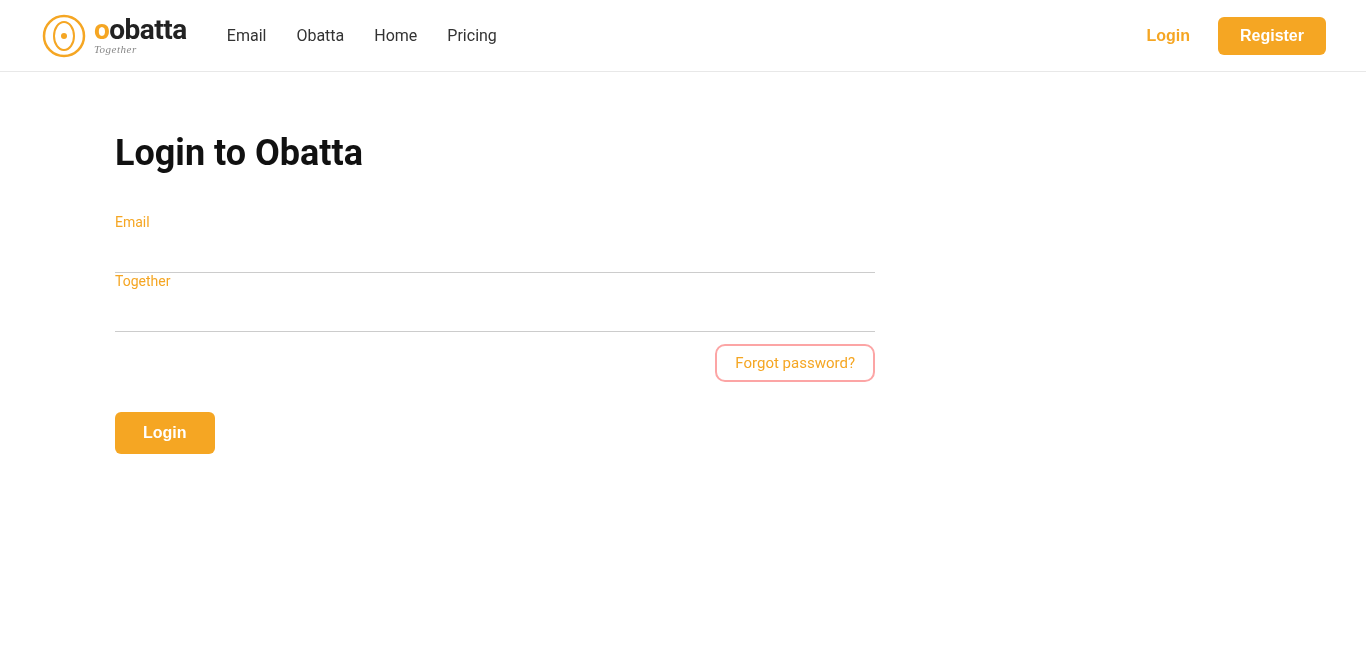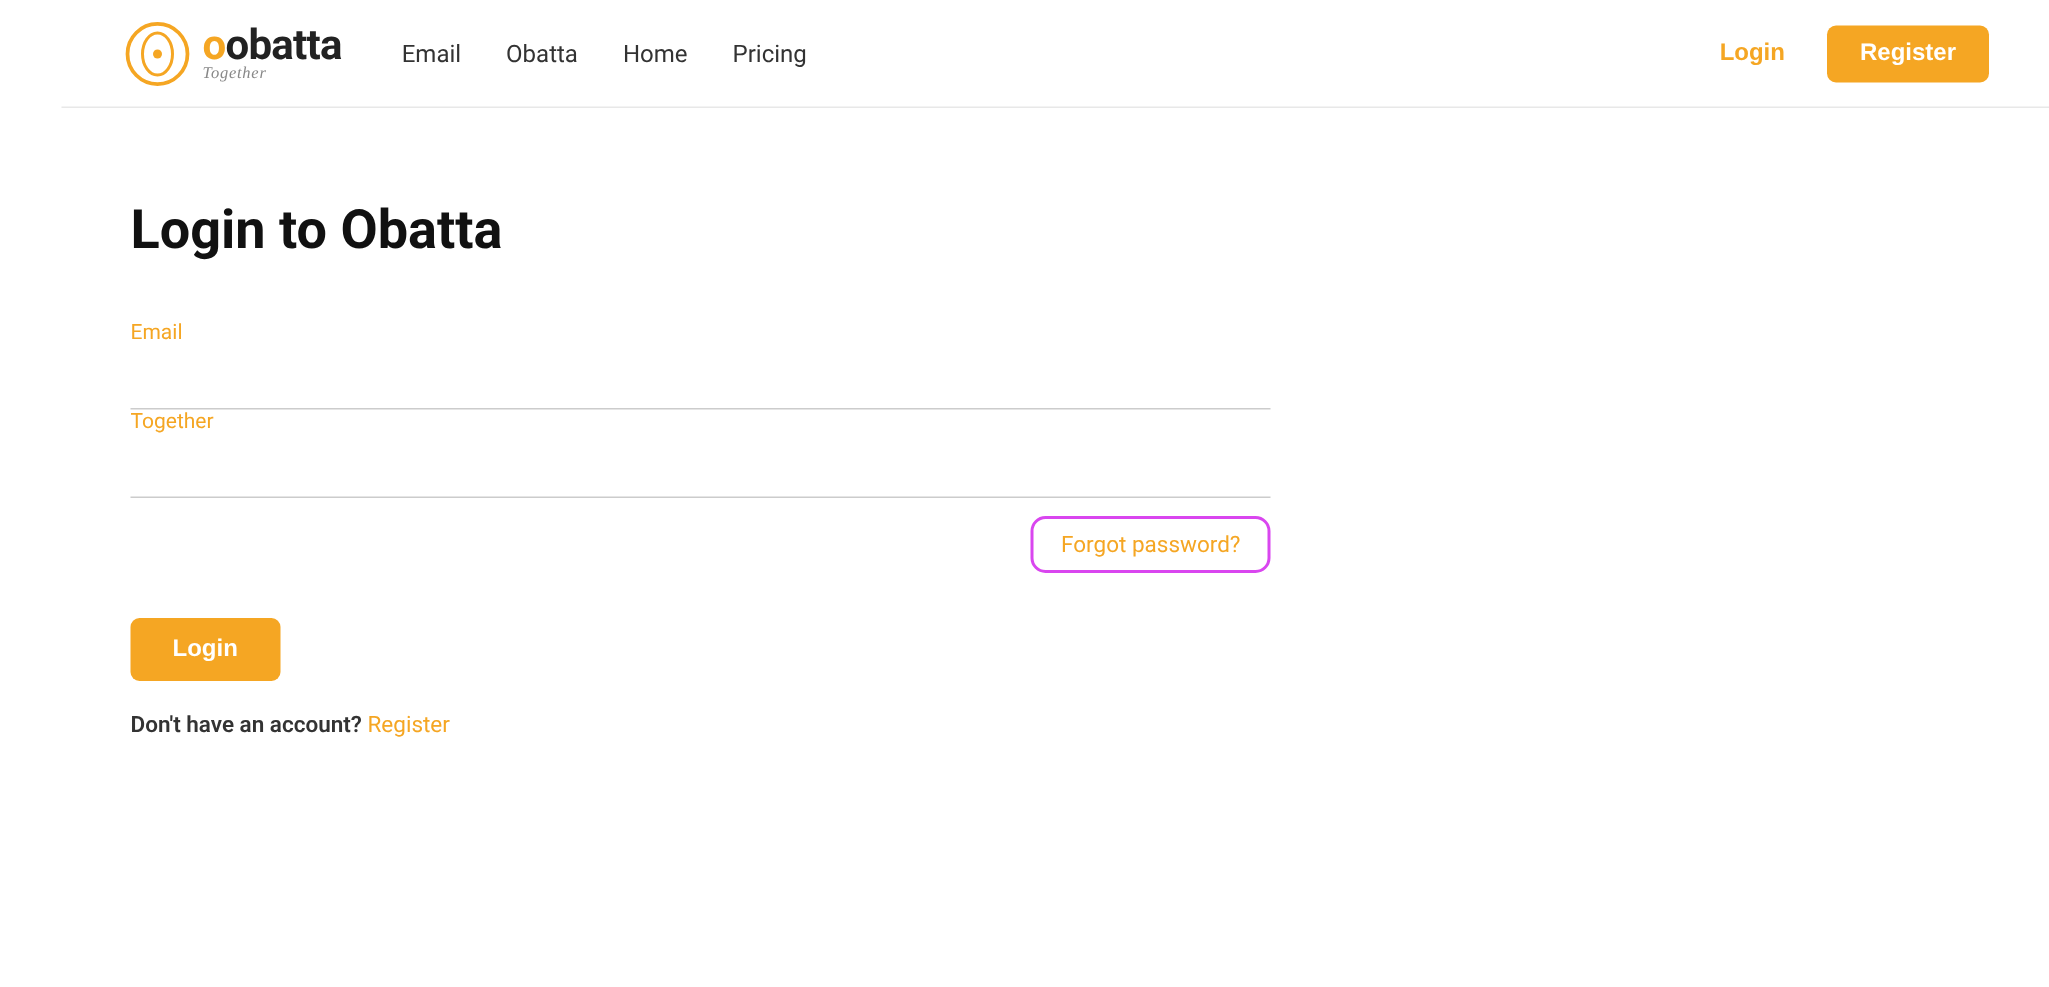--- a/index.html
+++ b/index.html
@@ -17,21 +17,20 @@
     }
 
     
     header {
       display: flex;
       align-items: center;
       justify-content: space-between;
       padding: 0 40px;
       height: 72px;
       border-bottom: 1px solid #e8e8e8;
-      margin-left: 41px;
     }
 
     .header-left {
       display: flex;
       align-items: center;
       gap: 40px;
     }
 
     .logo-area {
       display: flex;
@@ -104,21 +103,21 @@
       color: #fff;
       font-size: 16px;
       font-weight: 600;
       cursor: pointer;
       padding: 10px 22px;
       border-radius: 6px;
     }
 
     
     main {
-      padding: 60px 0 0 87px;
+      padding: 60px 0 0 115px;
     }
 
     .page-title {
       font-size: 36px;
       font-weight: 700;
       color: #111;
       margin-bottom: 40px;
     }
 
     .form-group {
@@ -154,21 +153,21 @@
       display: flex;
       justify-content: flex-end;
       margin-top: 12px;
       width: 760px;
     }
 
     .forgot-password-link {
       color: #f5a623;
       font-size: 15px;
       text-decoration: none;
-      border: 2px solid #d946ef;
+      border: 2px solid #fca5a5;
       border-radius: 10px;
       padding: 8px 18px;
       display: inline-block;
     }
 
     .btn-login {
       background: #f5a623;
       border: none;
       color: #fff;
       font-size: 16px;
@@ -240,17 +239,13 @@
   </div>
 
   <div class="forgot-password-container">
     <a href="#" class="forgot-password-link">Forgot password?</a>
   </div>
 
   <div>
     <button class="btn-login">Login</button>
   </div>
 
-  <div class="register-prompt">
-    <span>Don't have an account?</span>
-    <a href="#">Register</a>
-  </div>
 </main>
 
 </body></html>

